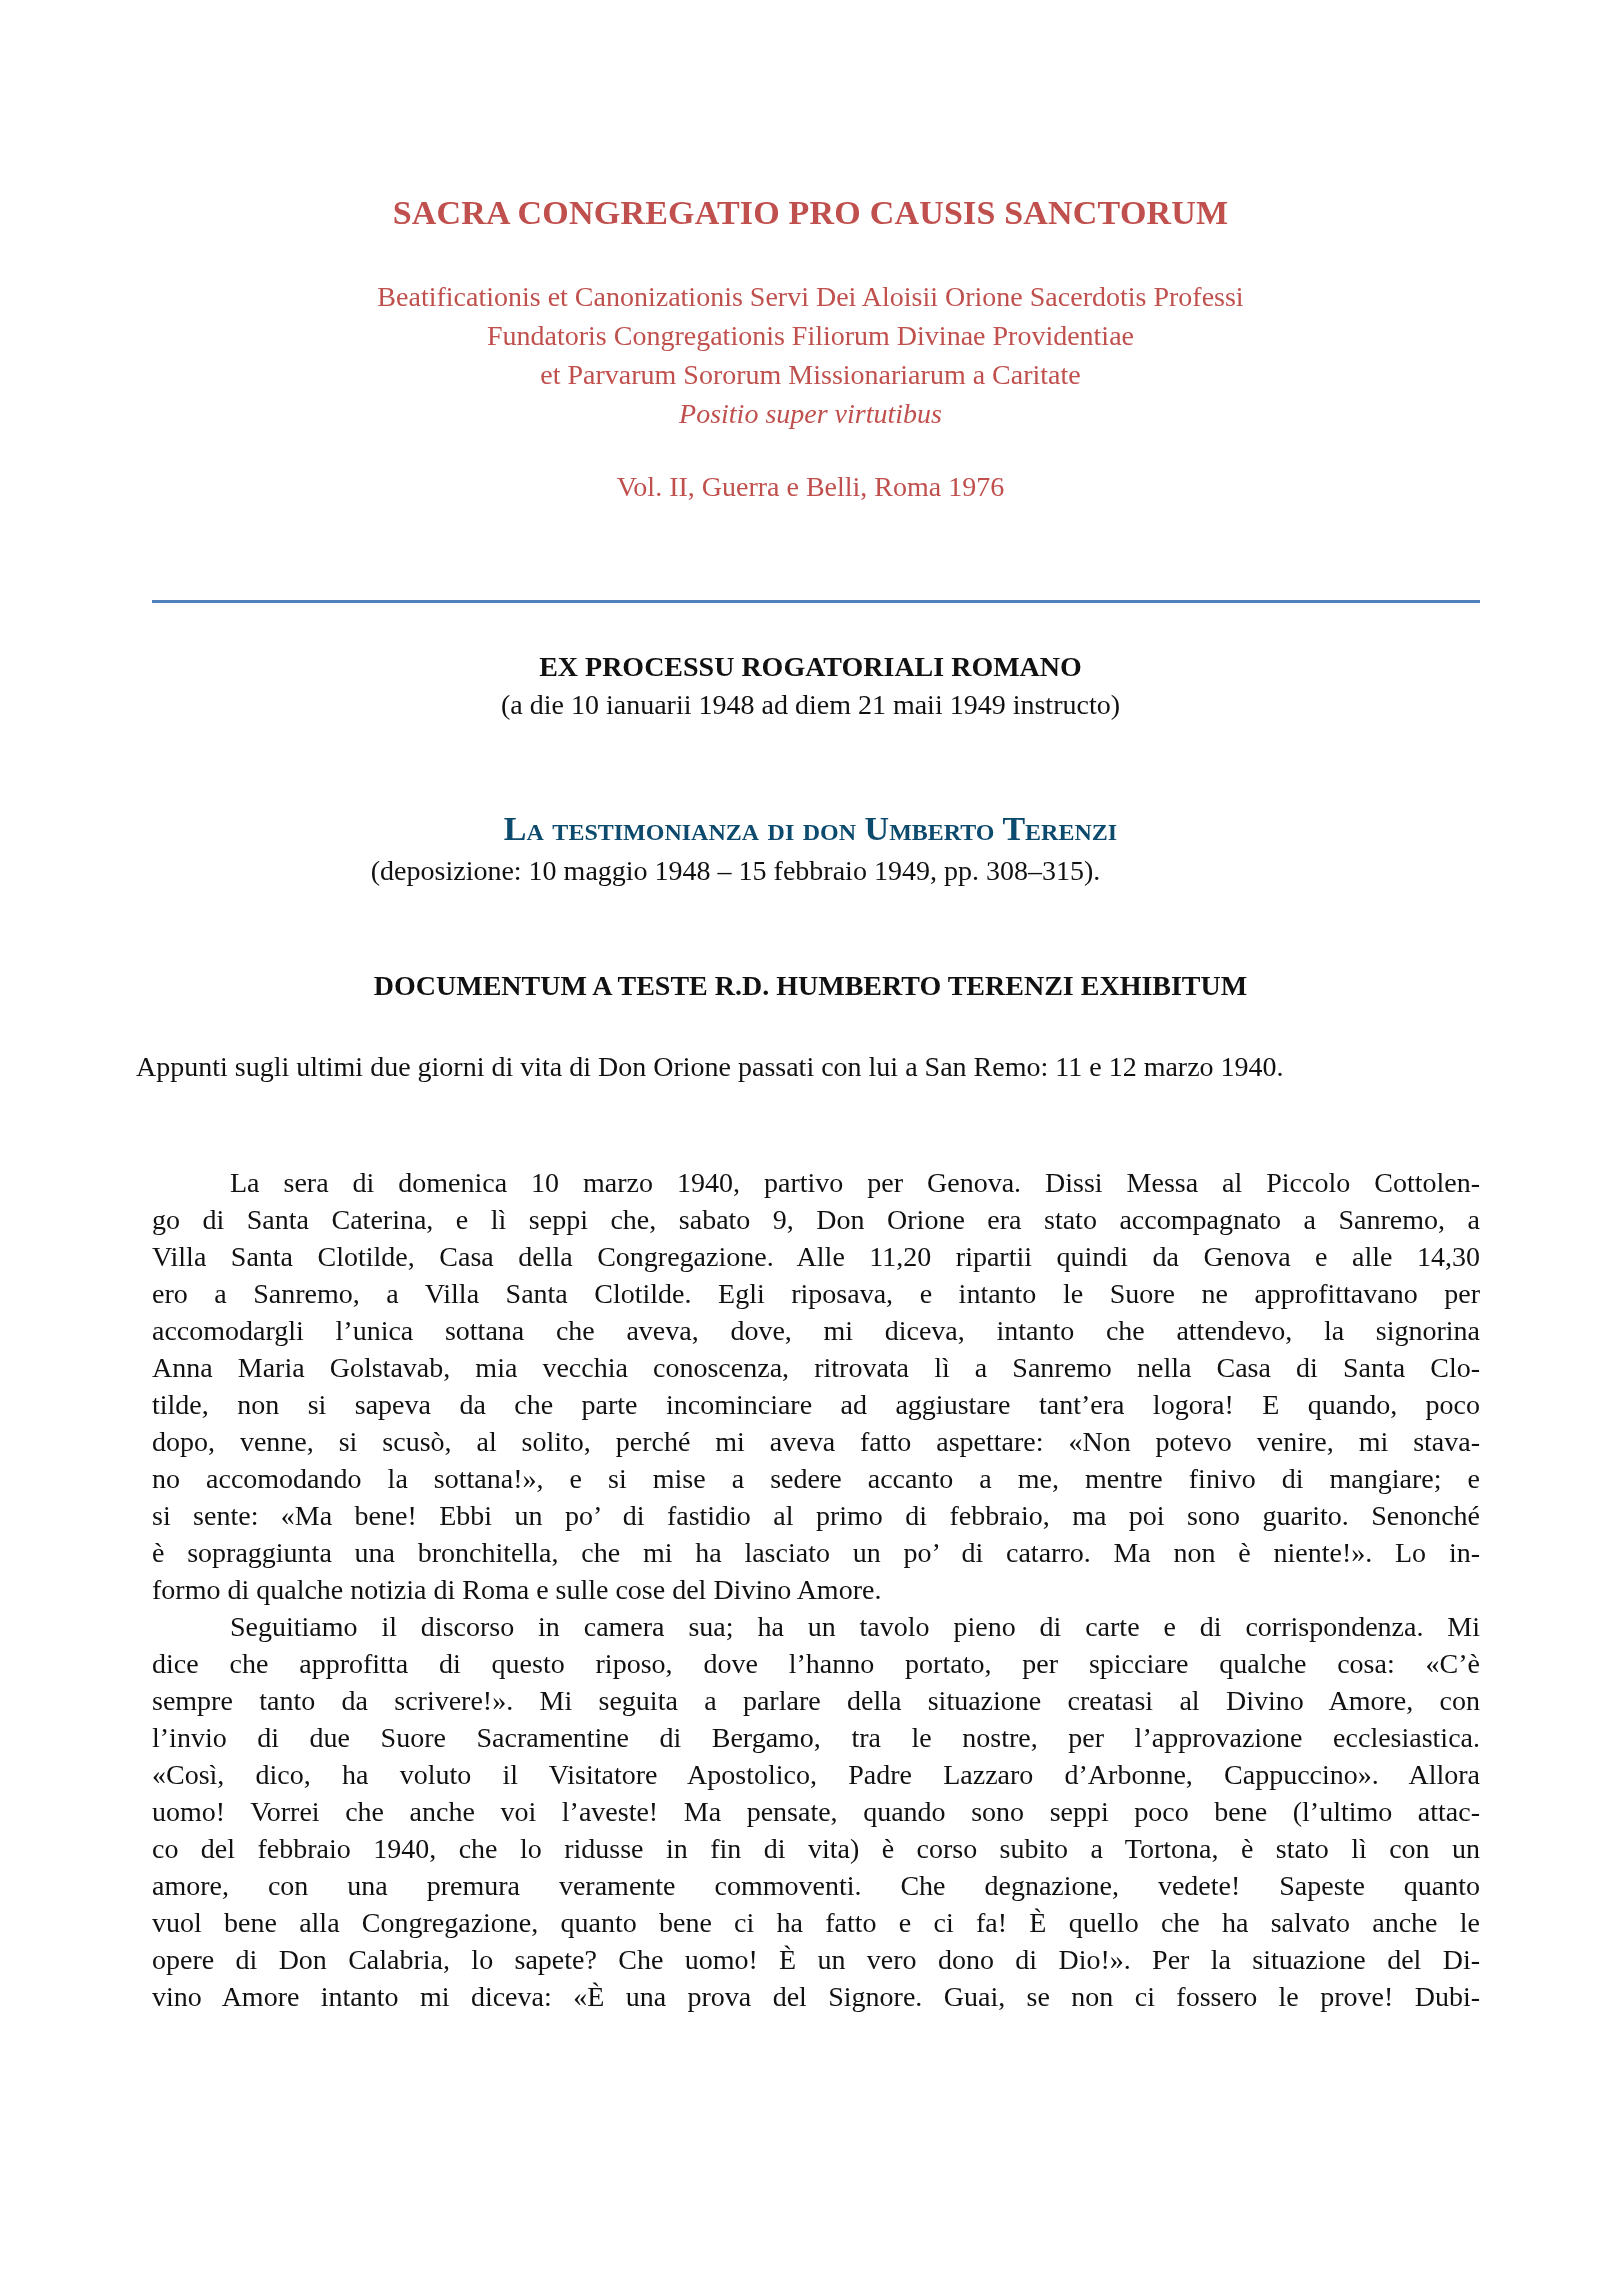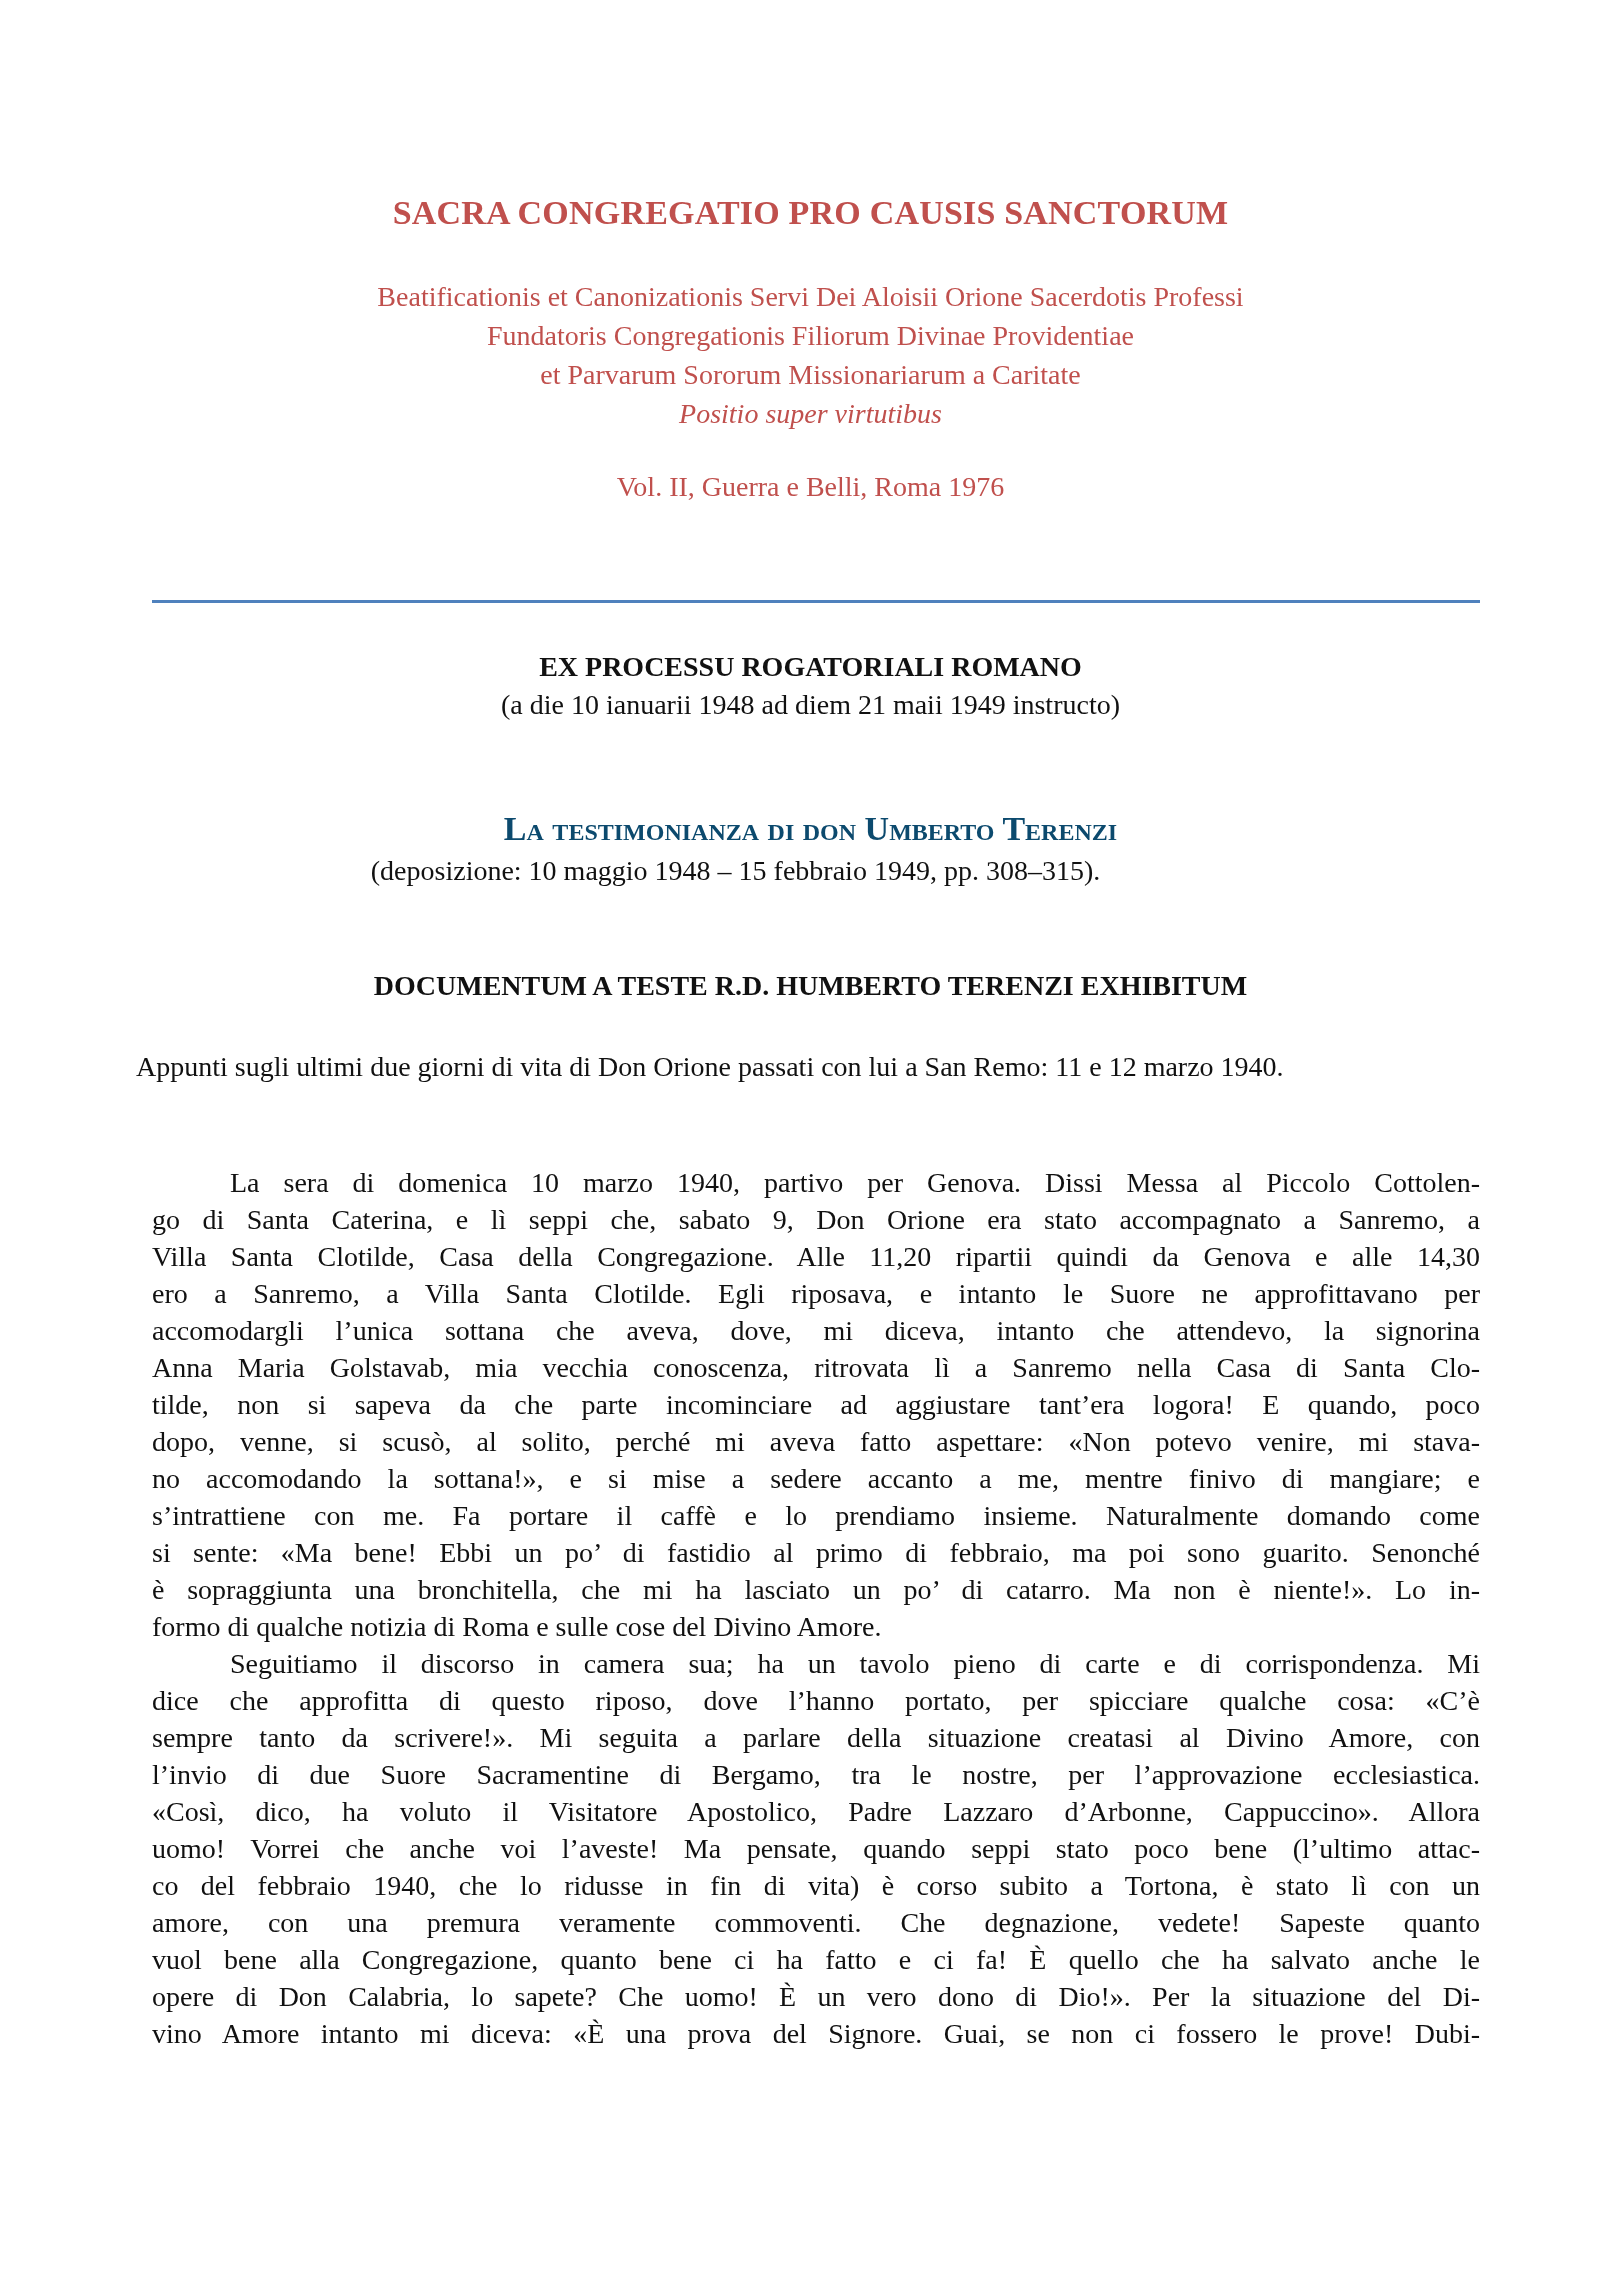--- a/index.html
+++ b/index.html
@@ -102,30 +102,29 @@
   <div class="body-text">
     <span class="line indent">La sera di domenica 10 marzo 1940, partivo per Genova. Dissi Messa al Piccolo Cottolen-</span>
     <span class="line">go di Santa Caterina, e lì seppi che, sabato 9, Don Orione era stato accompagnato a Sanremo, a</span>
     <span class="line">Villa Santa Clotilde, Casa della Congregazione. Alle 11,20 ripartii quindi da Genova e alle 14,30</span>
     <span class="line">ero a Sanremo, a Villa Santa Clotilde. Egli riposava, e intanto le Suore ne approfittavano per</span>
     <span class="line">accomodargli l’unica sottana che aveva, dove, mi diceva, intanto che attendevo, la signorina</span>
     <span class="line">Anna Maria Golstavab, mia vecchia conoscenza, ritrovata lì a Sanremo nella Casa di Santa Clo-</span>
     <span class="line">tilde, non si sapeva da che parte incominciare ad aggiustare tant’era logora! E quando, poco</span>
     <span class="line">dopo, venne, si scusò, al solito, perché mi aveva fatto aspettare: «Non potevo venire, mi stava-</span>
     <span class="line">no accomodando la sottana!», e si mise a sedere accanto a me, mentre finivo di mangiare; e</span>
-    <span class="line">s’intrattiene con me. Fa portare il caffè e lo prendiamo insieme. Naturalmente domando come</span>
     <span class="line">si sente: «Ma bene! Ebbi un po’ di fastidio al primo di febbraio, ma poi sono guarito. Senonché</span>
     <span class="line">è sopraggiunta una bronchitella, che mi ha lasciato un po’ di catarro. Ma non è niente!». Lo in-</span>
     <span class="line last">formo di qualche notizia di Roma e sulle cose del Divino Amore.</span>
     <span class="line indent">Seguitiamo il discorso in camera sua; ha un tavolo pieno di carte e di corrispondenza. Mi</span>
     <span class="line">dice che approfitta di questo riposo, dove l’hanno portato, per spicciare qualche cosa: «C’è</span>
     <span class="line">sempre tanto da scrivere!». Mi seguita a parlare della situazione creatasi al Divino Amore, con</span>
     <span class="line">l’invio di due Suore Sacramentine di Bergamo, tra le nostre, per l’approvazione ecclesiastica.</span>
     <span class="line">«Così, dico, ha voluto il Visitatore Apostolico, Padre Lazzaro d’Arbonne, Cappuccino». Allora</span>
-    <span class="line">uomo! Vorrei che anche voi l’aveste! Ma pensate, quando seppi stato poco bene (l’ultimo attac-</span>
+    <span class="line">uomo! Vorrei che anche voi l’aveste! Ma pensate, quando sono seppi poco bene (l’ultimo attac-</span>
     <span class="line">co del febbraio 1940, che lo ridusse in fin di vita) è corso subito a Tortona, è stato lì con un</span>
     <span class="line">amore, con una premura veramente commoventi. Che degnazione, vedete! Sapeste quanto</span>
     <span class="line">vuol bene alla Congregazione, quanto bene ci ha fatto e ci fa! È quello che ha salvato anche le</span>
     <span class="line">opere di Don Calabria, lo sapete? Che uomo! È un vero dono di Dio!». Per la situazione del Di-</span>
     <span class="line">vino Amore intanto mi diceva: «È una prova del Signore. Guai, se non ci fossero le prove! Dubi-</span>
   </div>
 
 </div>
 
 

